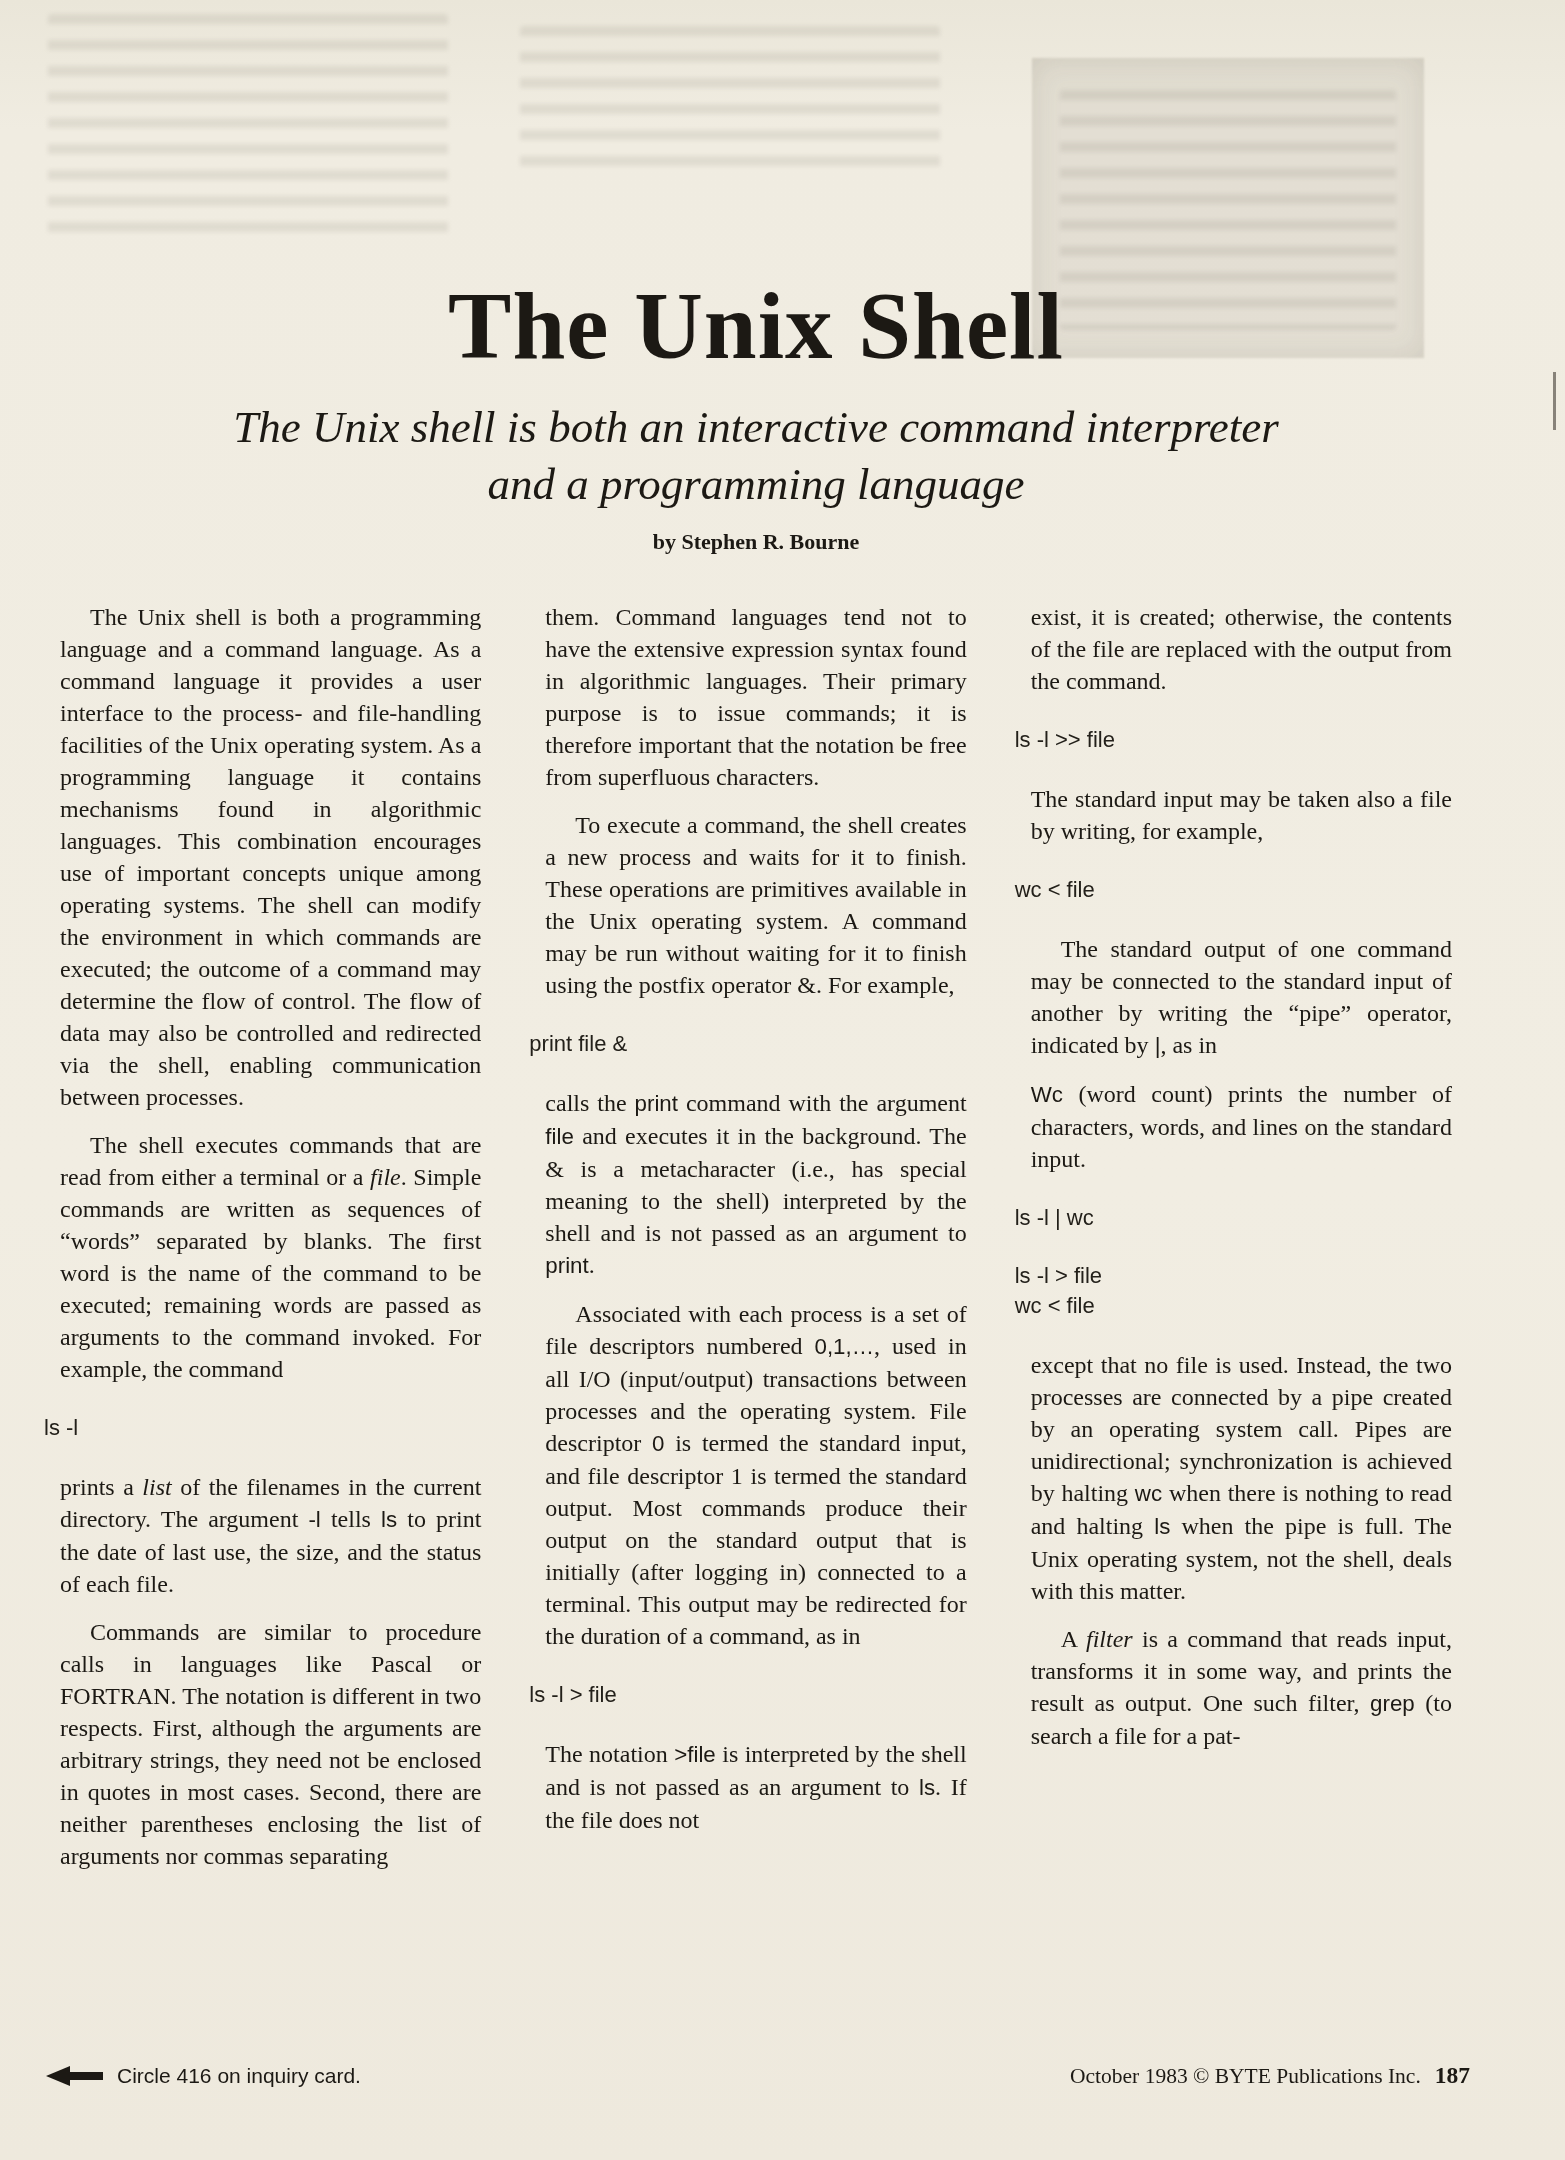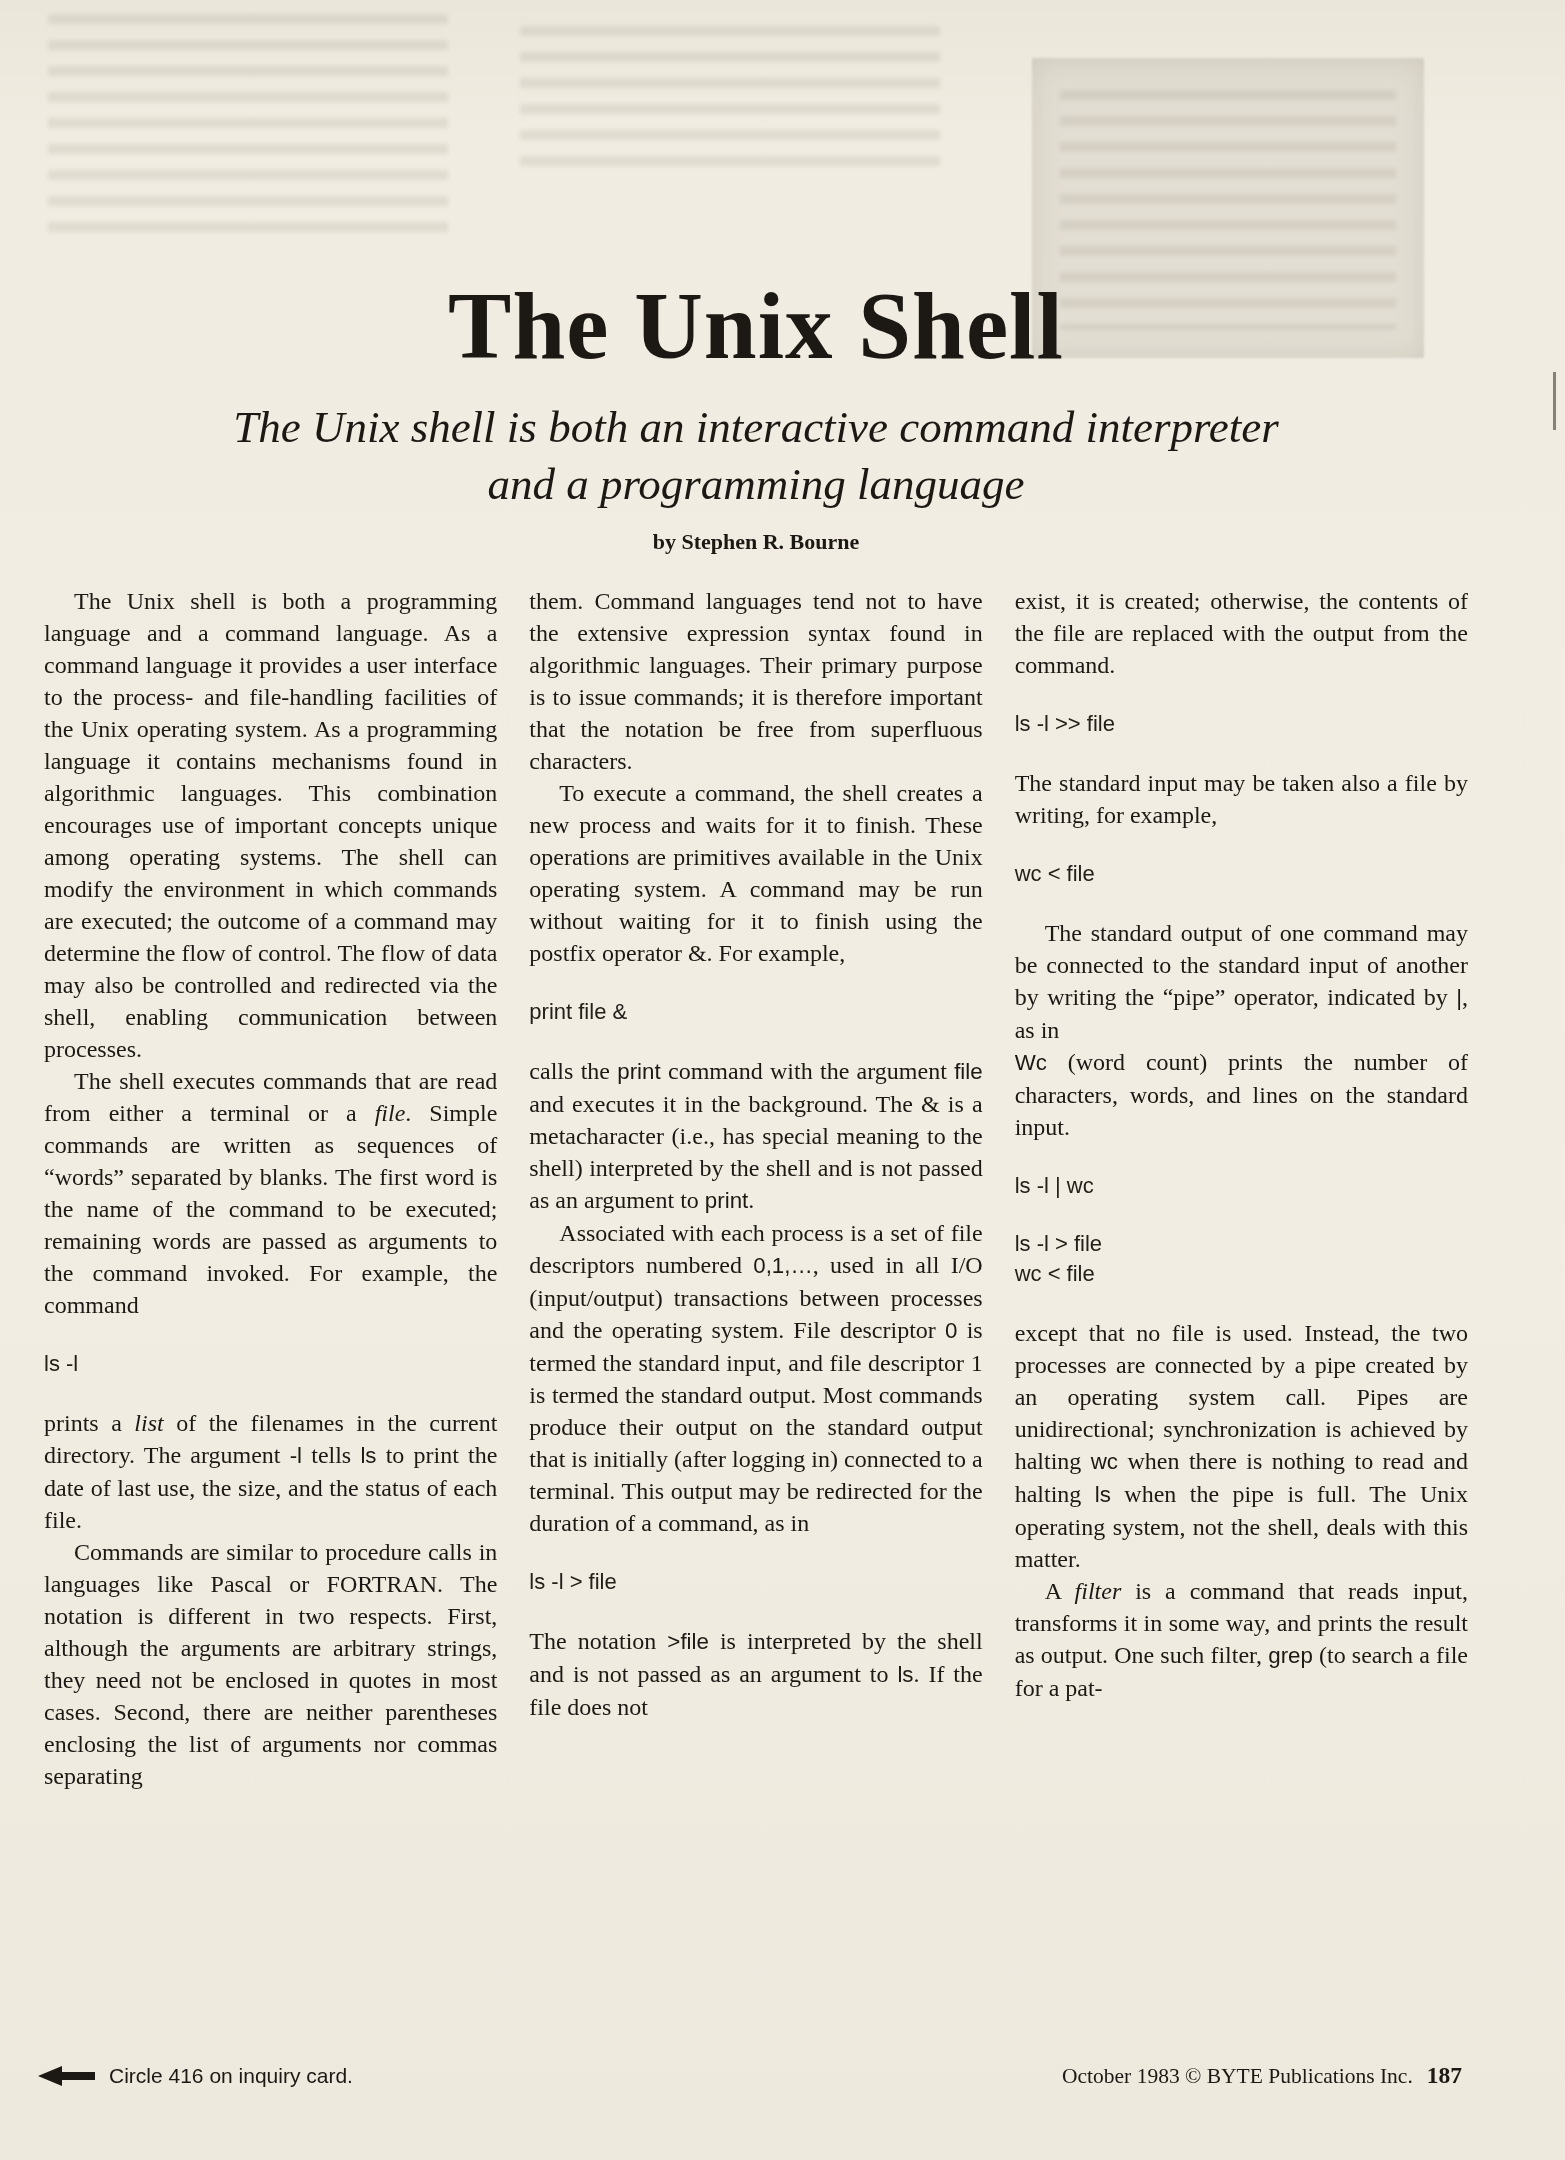--- a/index.html
+++ b/index.html
@@ -8,29 +8,29 @@
     background:linear-gradient(180deg,#eae6d9 0%,#f0ece1 6%,#f1ede2 55%,#eee9dd 100%);
     font-family:"Liberation Serif",serif;color:#1c1914;
   }
   #content{position:absolute;left:44px;top:0;width:1424px;}
   .header{text-align:center;padding-top:278px;}
   .title{font-size:95px;font-weight:bold;line-height:1.02;letter-spacing:1px;}
   .subtitle{font-style:italic;font-size:45px;line-height:57px;margin-top:24px;}
   .byline{font-size:22px;font-weight:bold;margin-top:16px;}
   .columns{display:flex;gap:32px;margin-top:30px;text-align:left;}
   .column{flex:1 1 0;min-width:0;}
-  .para{font-size:24px;line-height:32px;text-align:justify;margin:0;}
+  .para{font-size:24px;line-height:32px;text-align:justify;margin:16px;}
   .para.indent{text-indent:30px;}
   .code{
     font-family:"Liberation Sans",sans-serif;font-size:22px;line-height:30px;
     margin:28px 0;white-space:pre-line;color:#23201a;
   }
   .cmd{font-family:"Liberation Sans",sans-serif;font-size:0.93em;}
   .footer{
-    position:absolute;left:38px;top:2062px;width:1424px;
+    position:absolute;left:46px;top:2062px;width:1424px;
     display:flex;justify-content:space-between;align-items:center;gap:13px;
   }
   .footer-left{display:flex;align-items:center;font-family:"Liberation Sans",sans-serif;font-size:21px;}
   .arrow{display:inline-flex;align-items:center;margin-right:14px;}
   .arrow-head{width:0;height:0;border-top:10px solid transparent;border-bottom:10px solid transparent;border-right:24px solid #1c1914;}
   .arrow-shaft{width:34px;height:8px;background:#1c1914;margin-left:-1px;}
   .footer-right{font-size:21.5px;display:flex;align-items:baseline;}
   .page-number{font-weight:bold;font-size:23.5px;margin-left:14px;}
   .artifact{position:absolute;pointer-events:none;}
   .ghost-lines{

